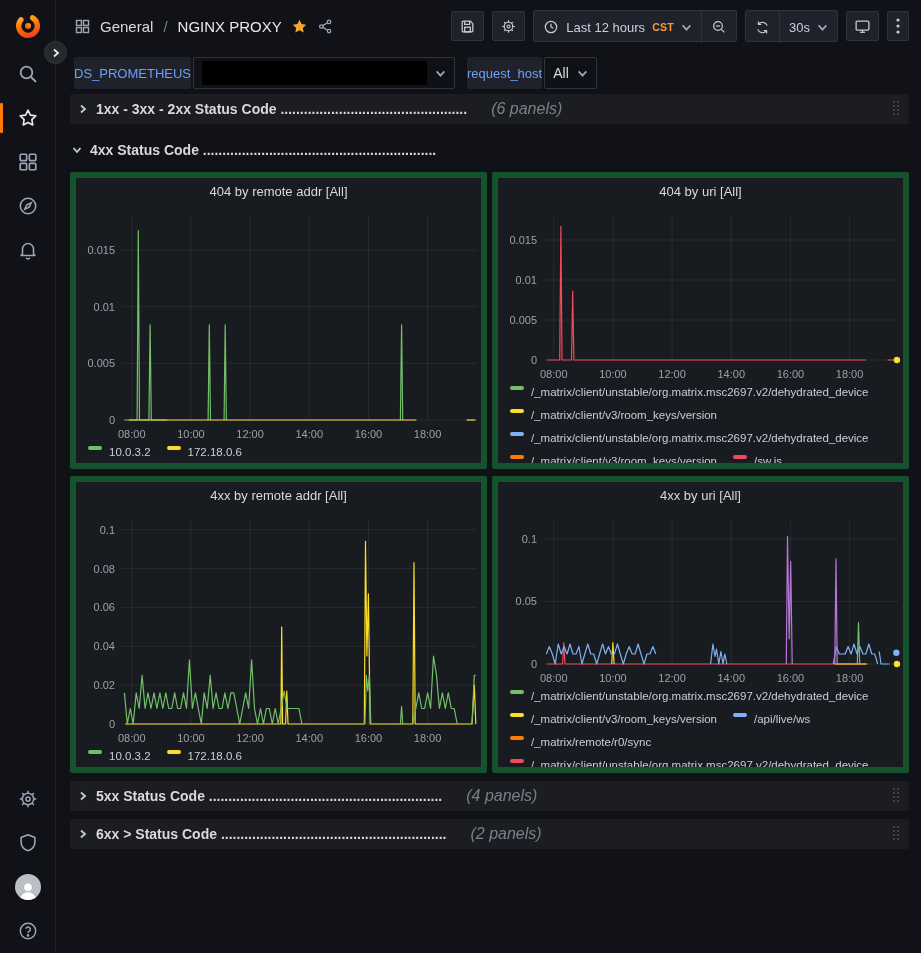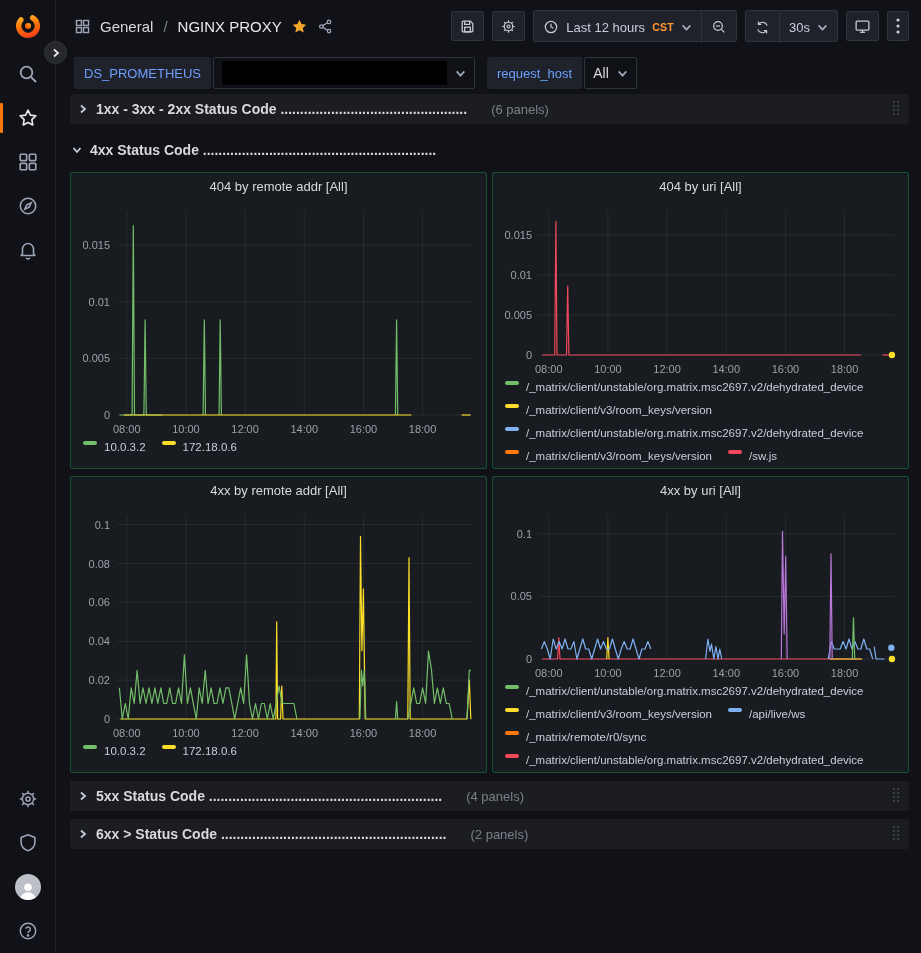--- a/index.html
+++ b/index.html
@@ -38,35 +38,35 @@
     height:30px;min-width:32px;padding:0 7px;box-sizing:border-box;border:1px solid #2f333b;background:#1f222a;
     border-radius:2px;display:flex;align-items:center;justify-content:center;gap:6px;color:#c7ccd4;
   }
   .tgroup{display:flex;align-items:stretch;height:30px;border:1px solid #2f333b;background:#1f222a;border-radius:2px;}
   .tseg{display:flex;align-items:center;gap:7px;padding:16px 9px;}
   .tseg+.tseg{border-left:1px solid #2f333b;}
   .tz{color:#ff9830;font-size:10.5px;font-weight:700;letter-spacing:.3px}
   
   .varbar{position:absolute;left:56px;top:52px;right:0;height:42px;display:flex;align-items:center;gap:12px;padding-left:18px;}
   .vargroup{display:flex;align-items:stretch;height:32px;}
-  .varchip{background:#1f222a;color:#6e9fff;font-weight:500;display:flex;align-items:center;padding:0 10px;border-radius:2px;}
+  .varchip{background:#1f222a;color:#6e9fff;font-weight:500;display:flex;align-items:center;padding:0 0;border-radius:2px;}
   .varsel{margin-left:2px;background:#0f1116;border:1px solid #2f333b;border-radius:2px;display:flex;align-items:center;gap:8px;padding:0 8px;color:#d8d9da;}
   .redacted{width:225px;height:24px;background:#000;border-radius:1px;}
   .chev{color:#9da5b8}
   
   .dash{position:absolute;left:56px;top:94px;right:0;bottom:0;padding:0 12px 12px 14px;box-sizing:border-box;}
   .rowhdr{display:flex;align-items:center;height:30px;color:#d8d9da;font-weight:700;font-size:14px;gap:6px;position:relative;}
   .rowhdr.strip{background:#1b1d22;border-radius:2px;padding:0 6px;}
-  .rowhdr .meta{color:#7b8087;font-weight:400;font-size:13px;margin-left:18px;}
+  .rowhdr .meta{color:#7b8087;font-weight:400;font-style:italic;font-size:16px;margin-left:18px;}
   .rowhdr .chevi{color:#c7ccd4;display:flex;width:14px;justify-content:center}
   .draghandle{position:absolute;right:8px;top:50%;transform:translateY(-50%);display:grid;grid-template-columns:repeat(2,4px);grid-auto-rows:4px;}
   .draghandle i{width:2px;height:2px;border-radius:50%;background:#4a4d55;display:block}
   .gap4{height:11px}.gap5{height:8px}
   .panelgrid{display:grid;grid-template-columns:417px 417px;grid-auto-rows:297px;gap:7px 5px;margin-top:7px;margin-bottom:8px;}
-  .panel{background:#181b1f;border:1px solid #14532d;border-radius:2px;box-sizing:border-box;overflow:hidden;position:relative;}
+  .panel{background:#181b1f;border:6px solid #14532d;border-radius:2px;box-sizing:border-box;overflow:hidden;position:relative;}
   .panel-title{height:28px;line-height:28px;text-align:center;font-weight:500;color:#d8d9da;font-size:13px;white-space:nowrap;}
   .legend{padding:2px 0 0 12px;overflow:hidden;display:flex;flex-wrap:wrap;column-gap:16px;}
   .legend .li{display:flex;align-items:flex-start;gap:7px;height:23px;white-space:nowrap;color:#ccccdc;font-size:11.5px;}
   .legend .sw{width:14px;height:4px;border-radius:2px;flex:0 0 auto;}
   .axis{fill:#9da0a8;font-size:11px;font-family:"Liberation Sans",sans-serif;}
 </style>
 </head>
 <body>
 
 <div class="sidebar">

